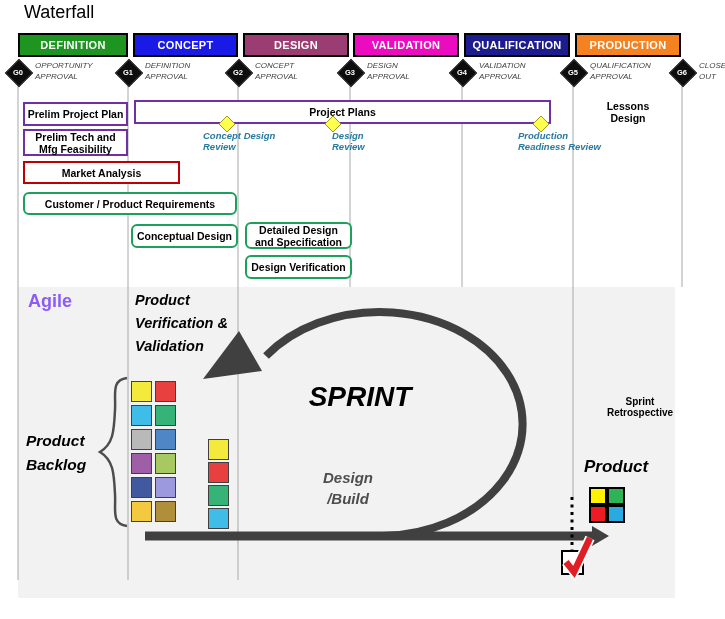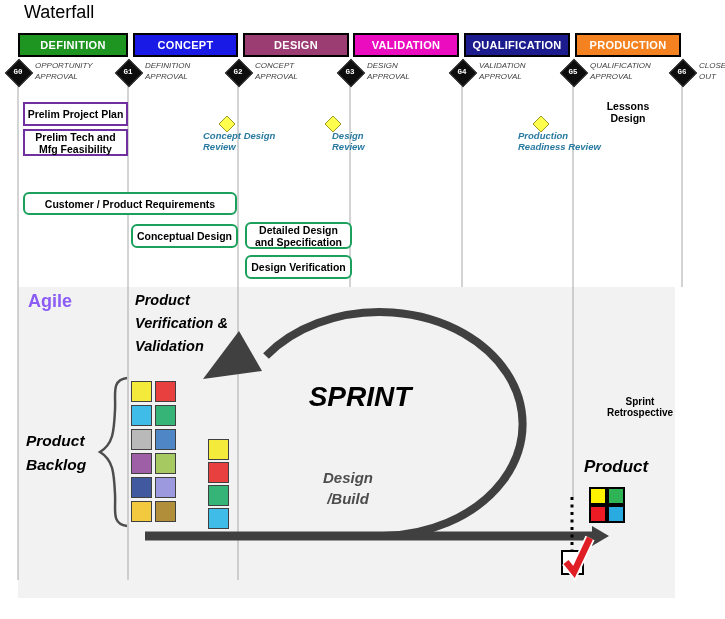--- a/index.html
+++ b/index.html
@@ -13,21 +13,21 @@
   .z2{z-index:2;}
   .z4{z-index:4;}
   
   .main-title{left:24px;top:2px;font-size:18px;font-weight:normal;color:#000;}
   .agile-title{left:28px;top:291px;font-size:18px;font-weight:bold;color:#8b5cf6;}
   
   .phase{top:33px;height:24px;border:2px solid #000;color:#fff;font-size:11px;
          font-weight:bold;display:flex;align-items:center;justify-content:center;
          letter-spacing:.3px;box-sizing:border-box;}
   
-  .gate{top:59px;width:26px;height:26px;font-family:Liberation Mono, monospace;}
+  .gate{top:59px;width:26px;height:26px;}
   .gate .dia{position:absolute;left:4px;top:4px;width:18px;height:18px;background:#0d0d0d;
              transform:rotate(45deg);border:1px solid #3a3a3a;}
   .gate .gid{position:absolute;left:0;top:0;width:26px;height:26px;display:flex;align-items:center;
              justify-content:center;color:#fff;font-size:7.5px;font-weight:bold;}
   .gate-label{top:60px;font-size:8px;font-style:italic;color:#404040;line-height:11px;width:88px;}
   
   .wbox{background:#fff;border:2px solid;box-sizing:border-box;display:flex;flex-direction:column;
         align-items:center;justify-content:center;font-weight:bold;color:#000;font-size:10.5px;
         line-height:12px;text-align:center;}
   .purple{border-color:#7030A0;}
@@ -150,23 +150,29 @@
       <span style="display:block">APPROVAL</span>
     </div>
   <div class="abs gate-label z2" style="left:699px;width:30px;">
       <span style="display:block">CLOSE</span>
       <span style="display:block">OUT</span>
     </div>
 
   <div class="abs wbox purple z2" style="left:23px;top:102px;width:105px;height:24px;">
       <span>Prelim Project Plan</span>
     </div>
+  <div class="abs wbox purple z2" style="left:134px;top:100px;width:417px;height:24px;">
+      <span>Project Plans</span>
+    </div>
   <div class="abs wbox purple z2" style="left:23px;top:129px;width:105px;height:27px;">
       <span>Prelim Tech and</span>
       <span>Mfg Feasibility</span>
+    </div>
+  <div class="abs wbox red z2" style="left:23px;top:161px;width:157px;height:23px;">
+      <span>Market Analysis</span>
     </div>
   <div class="abs wbox green z2" style="left:23px;top:192px;width:214px;height:23px;">
       <span>Customer / Product Requirements</span>
     </div>
   <div class="abs wbox green z2" style="left:131px;top:224px;width:107px;height:24px;">
       <span>Conceptual Design</span>
     </div>
   <div class="abs wbox green z2" style="left:245px;top:222px;width:107px;height:27px;">
       <span>Detailed Design</span>
       <span>and Specification</span>

